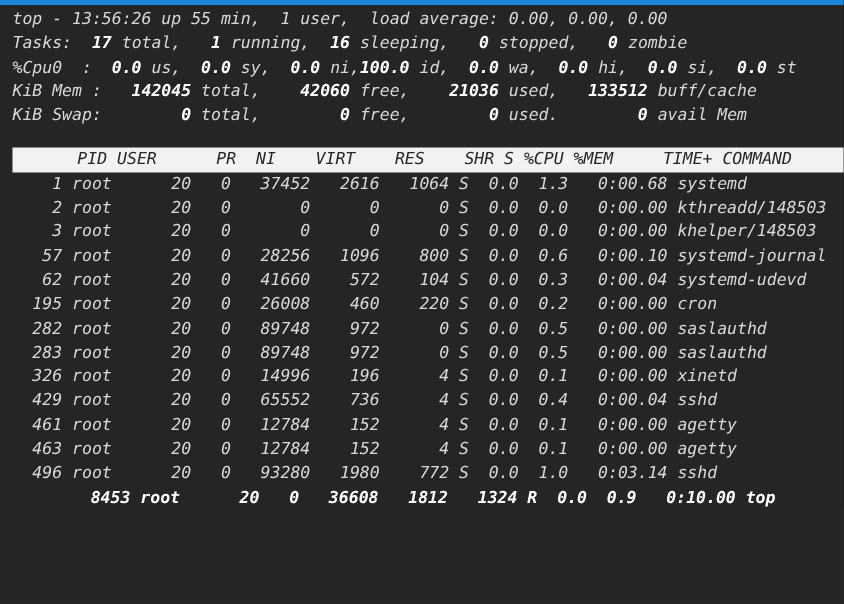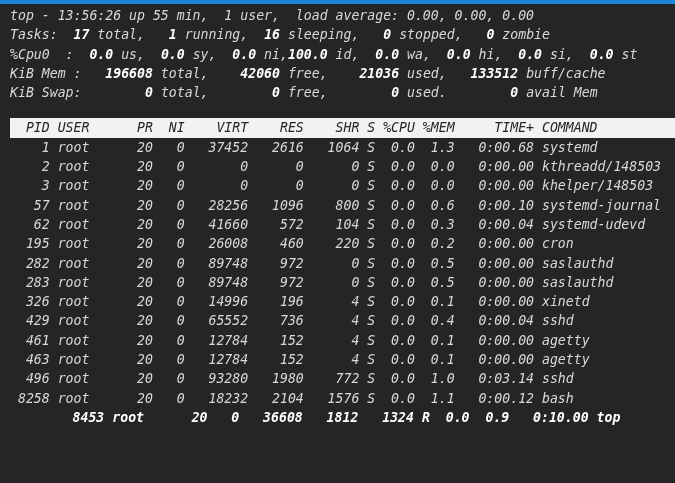--- a/index.html
+++ b/index.html
@@ -44,48 +44,48 @@
     height: var(--lh);
   }
   .b { font-weight: bold; color: var(--bold-fg); text-align: center; }
   .gap { height: 16px; }
   .thead-line {
     white-space: pre;
     height: var(--lh);
     background: var(--thead-bg);
     color: var(--thead-fg);
     width: 100%;
+    padding-left: 36px;
   }
 </style>
 </head>
 <body>
 
 <div class="screen">
   <div class="focus-bar"></div>
   <div class="term">
     <div id="summary">
         <div class="line"><span>top - 13:56:26 up 55 min,  1 user,  load average: 0.00, 0.00, 0.00</span></div>
         <div class="line"><span>Tasks:  </span><span class="b">17</span><span> total,   </span><span class="b">1</span><span> running,  </span><span class="b">16</span><span> sleeping,   </span><span class="b">0</span><span> stopped,   </span><span class="b">0</span><span> zombie</span></div>
         <div class="line"><span>%Cpu0  :  </span><span class="b">0.0</span><span> us,  </span><span class="b">0.0</span><span> sy,  </span><span class="b">0.0</span><span> ni,</span><span class="b">100.0</span><span> id,  </span><span class="b">0.0</span><span> wa,  </span><span class="b">0.0</span><span> hi,  </span><span class="b">0.0</span><span> si,  </span><span class="b">0.0</span><span> st</span></div>
-        <div class="line"><span>KiB Mem :   </span><span class="b">196608</span><span> total,    </span><span class="b">42060</span><span> free,    </span><span class="b">21036</span><span> used,   </span><span class="b">133512</span><span> buff/cache</span></div>
+        <div class="line"><span>KiB Mem :   </span><span class="b">142045</span><span> total,    </span><span class="b">42060</span><span> free,    </span><span class="b">21036</span><span> used,   </span><span class="b">133512</span><span> buff/cache</span></div>
         <div class="line"><span>KiB Swap:        </span><span class="b">0</span><span> total,        </span><span class="b">0</span><span> free,        </span><span class="b">0</span><span> used.        </span><span class="b">0</span><span> avail Mem</span></div>
       </div>
     <div class="gap"></div>
     <div class="thead-line" id="thead">  PID USER      PR  NI    VIRT    RES    SHR S %CPU %MEM     TIME+ COMMAND</div>
     <div id="tbody">
         <div class="line">    1 root      20   0   37452   2616   1064 S  0.0  1.3   0:00.68 systemd</div>
         <div class="line">    2 root      20   0       0      0      0 S  0.0  0.0   0:00.00 kthreadd/148503</div>
         <div class="line">    3 root      20   0       0      0      0 S  0.0  0.0   0:00.00 khelper/148503</div>
         <div class="line">   57 root      20   0   28256   1096    800 S  0.0  0.6   0:00.10 systemd-journal</div>
         <div class="line">   62 root      20   0   41660    572    104 S  0.0  0.3   0:00.04 systemd-udevd</div>
         <div class="line">  195 root      20   0   26008    460    220 S  0.0  0.2   0:00.00 cron</div>
         <div class="line">  282 root      20   0   89748    972      0 S  0.0  0.5   0:00.00 saslauthd</div>
         <div class="line">  283 root      20   0   89748    972      0 S  0.0  0.5   0:00.00 saslauthd</div>
         <div class="line">  326 root      20   0   14996    196      4 S  0.0  0.1   0:00.00 xinetd</div>
         <div class="line">  429 root      20   0   65552    736      4 S  0.0  0.4   0:00.04 sshd</div>
         <div class="line">  461 root      20   0   12784    152      4 S  0.0  0.1   0:00.00 agetty</div>
         <div class="line">  463 root      20   0   12784    152      4 S  0.0  0.1   0:00.00 agetty</div>
         <div class="line">  496 root      20   0   93280   1980    772 S  0.0  1.0   0:03.14 sshd</div>
-        <div class="line"> 8258 root      20   0   18232   2104   1576 S  0.0  1.1   0:00.12 bash</div>
         <div class="line b"> 8453 root      20   0   36608   1812   1324 R  0.0  0.9   0:10.00 top</div>
       </div>
   </div>
 </div>
 
 </body></html>

